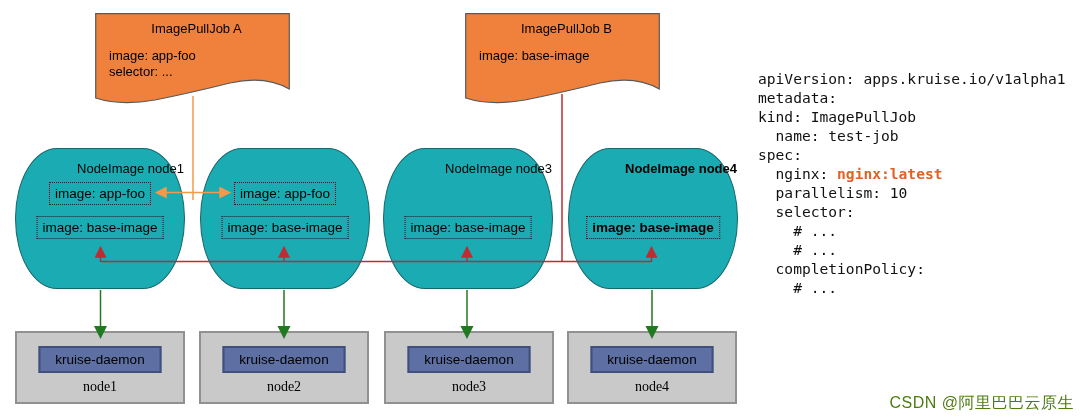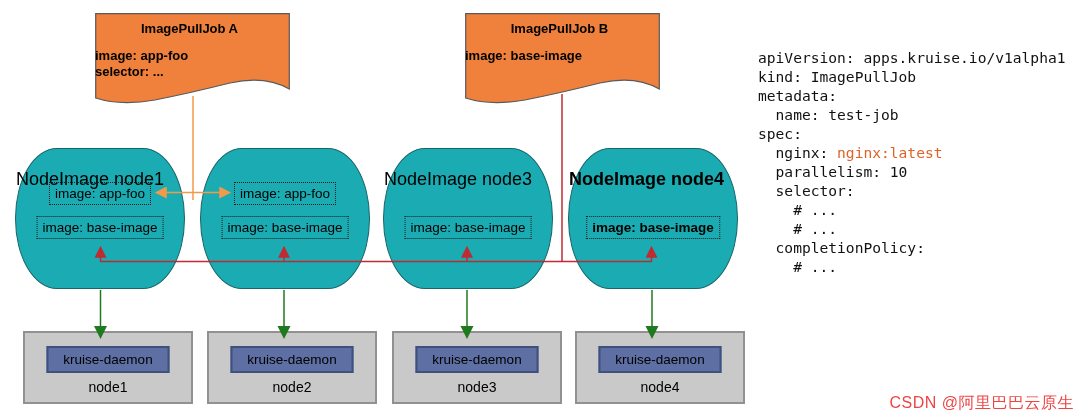--- a/index.html
+++ b/index.html
@@ -3,62 +3,62 @@
 <meta charset="utf-8">
 <style>
   html,body{margin:0;padding:0;background:#ffffff;}
   .canvas{
     position:relative;width:1080px;height:420px;background:#ffffff;overflow:hidden;
     font-family:"Liberation Sans",sans-serif;color:#000;
   }
   
   .flag{position:absolute;width:195px;height:95px;}
   .flag svg{position:absolute;left:0;top:0;}
-  .flag .flag-text{position:relative;z-index:2;padding:8px 6px 0 0;font-weight:bold;}
+  .flag .flag-text{position:relative;z-index:2;padding:8px 6px 0 14px;}
   .flag-title{text-align:center;font-size:13px;margin-bottom:12px;}
   .flag-line{font-size:13px;line-height:16px;}
   
   .barrel{
     position:absolute;top:148px;width:170px;height:141px;
     background:#1AACB2;border:1px solid #19666b;
     border-radius:42px / 70px;box-sizing:border-box;
   }
-  .barrel-title{text-align:left;font-size:18px;padding-top:20px;}
+  .barrel-title{text-align:right;font-size:13px;padding-top:12px;}
   .dotted-box{
     position:absolute;left:50%;transform:translateX(-50%);
     border:1.5px dotted #1c1c1c;font-size:13.5px;
     padding:3px 5px;white-space:nowrap;color:#000;
   }
   .box-app{top:33px;}
   .box-base{top:67px;}
   
   .nodebox{
     position:absolute;top:331px;width:170px;height:73px;
-    background:#C9C9C9;border:2px solid #919191;box-sizing:border-box;margin-left:8px;
+    background:#C9C9C9;border:2px solid #919191;box-sizing:border-box;
   }
   .daemon{
     position:absolute;top:13px;left:50%;transform:translateX(-50%);
     width:123px;height:27px;background:#5D6FA3;border:2px solid #40507d;
     box-sizing:border-box;display:flex;align-items:center;justify-content:center;
     font-size:13.5px;color:#000;
   }
-  .node-label{position:absolute;bottom:7px;width:100%;text-align:center;font-size:14px;}
+  .node-label{position:absolute;bottom:7px;width:100%;text-align:center;font-size:14px;font-family:Liberation Serif, serif;}
   
   .connector-layer{position:absolute;left:0;top:0;z-index:5;pointer-events:none;}
   
   .yaml{
-    position:absolute;left:758px;top:48px;
+    position:absolute;left:758px;top:69px;
     font-family:"DejaVu Sans Mono",monospace;font-size:14.6px;line-height:19px;
     color:#111;
   }
   .yline{white-space:pre;}
-  .yaml-val{color:#E16226;}
+  .yaml-val{color:#E16226;font-weight:bold;}
   
   .watermark{
-    position:absolute;right:6px;bottom:6px;font-size:16px;color:#ef4444;
+    position:absolute;right:6px;bottom:6px;font-size:16px;color:#4d7c0f;
     text-shadow:1px 1px 0 #ffffff;letter-spacing:0.5px;
   }
 </style>
 </head>
 <body>
 
 <div class="canvas">
 
   <div class="flag" style="left:95px;top:13px;">
     <svg width="195" height="95" viewBox="0 0 195 95">
@@ -150,22 +150,22 @@
     <g stroke="#1F7A1F" stroke-width="1.5" fill="none">
       <path d="M100.5,290 V336" marker-end="url(#arrG)"></path>
       <path d="M284,290 V336" marker-end="url(#arrG)"></path>
       <path d="M467,290 V336" marker-end="url(#arrG)"></path>
       <path d="M652,290 V336" marker-end="url(#arrG)"></path>
     </g>
   </svg>
 
   <div class="yaml">
     <div class="yline">apiVersion: apps.kruise.io/v1alpha1</div>
+    <div class="yline">metadata:</div>
     <div class="yline">kind: ImagePullJob</div>
-    <div class="yline">metadata:</div>
     <div class="yline">  name: test-job</div>
     <div class="yline">spec:</div>
     <div class="yline"><span>  nginx: </span><span class="yaml-val">nginx:latest</span></div>
     <div class="yline">  parallelism: 10</div>
     <div class="yline">  selector:</div>
     <div class="yline">    # ...</div>
     <div class="yline">    # ...</div>
     <div class="yline">  completionPolicy:</div>
     <div class="yline">    # ...</div>
   </div>

